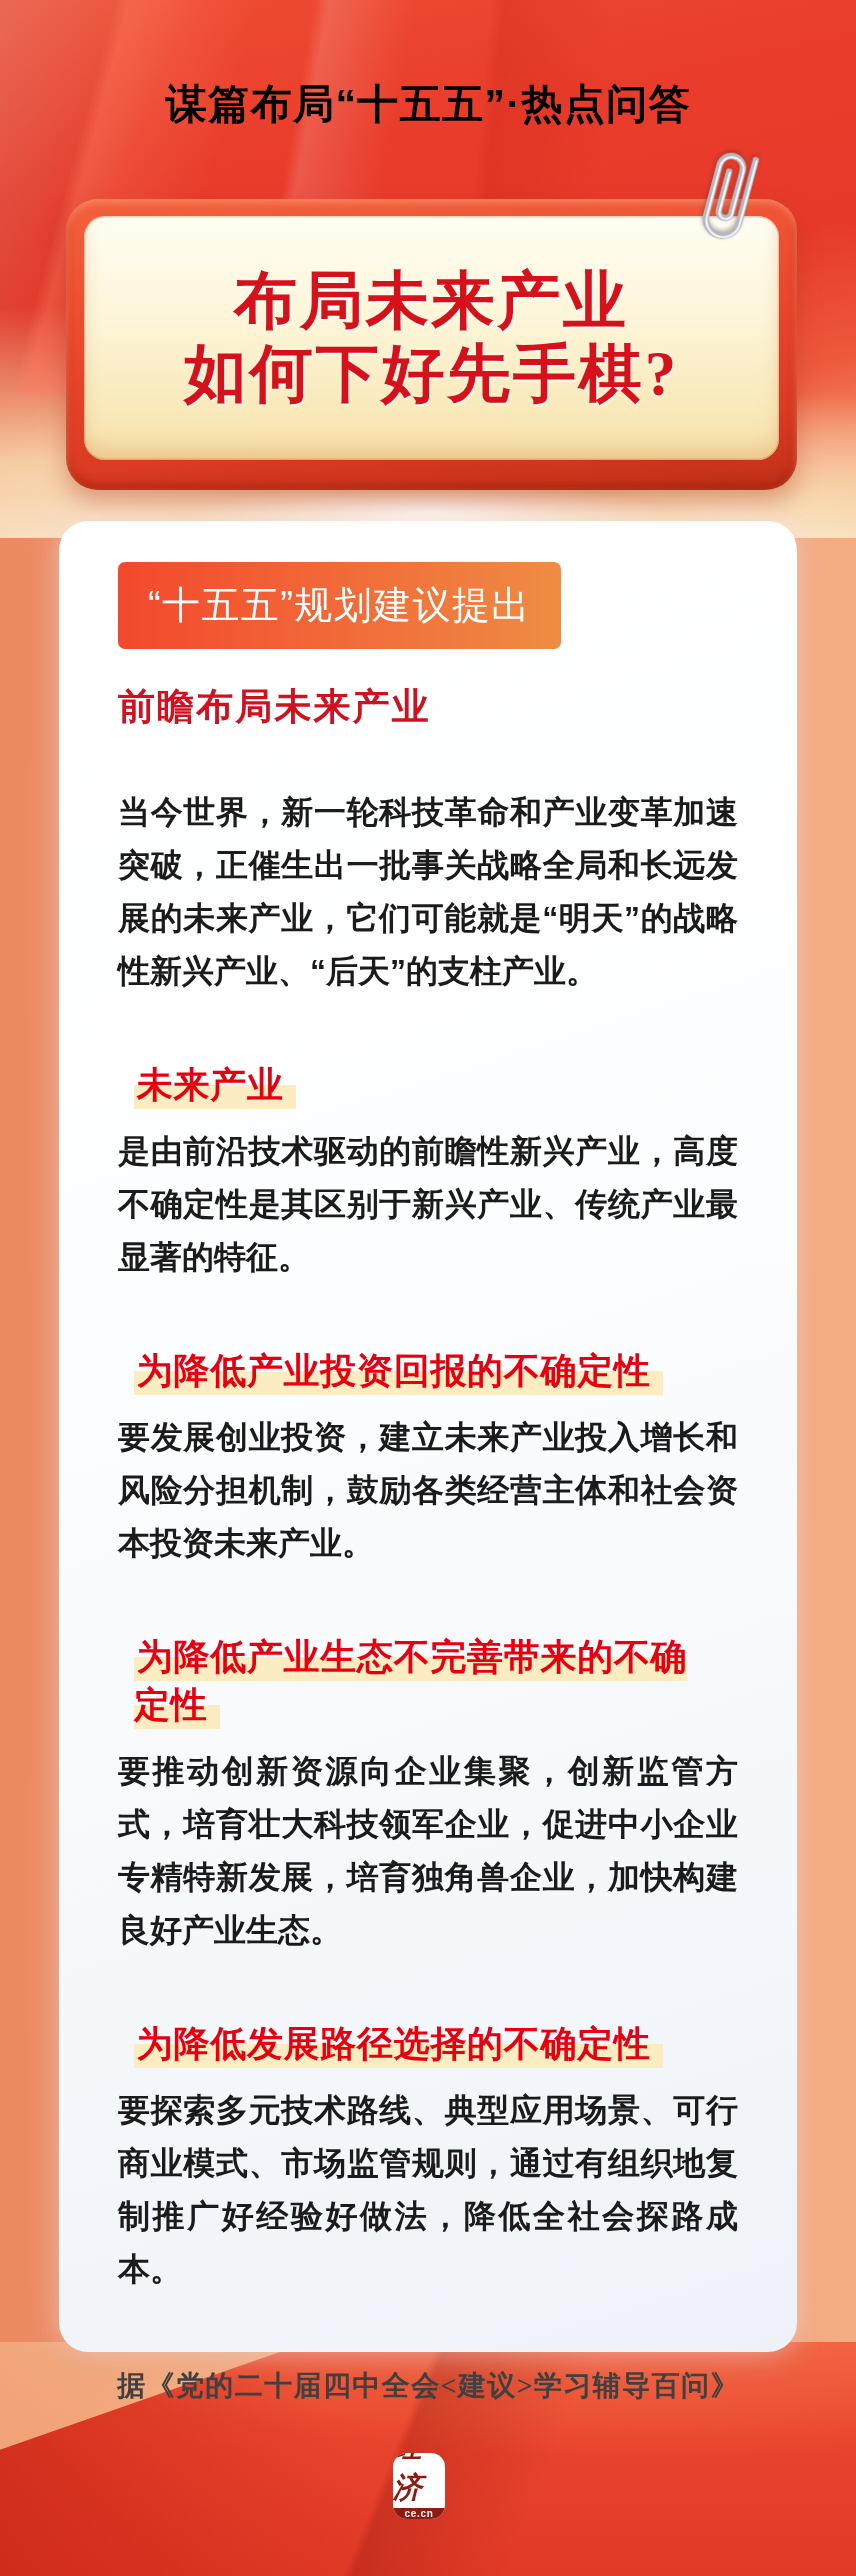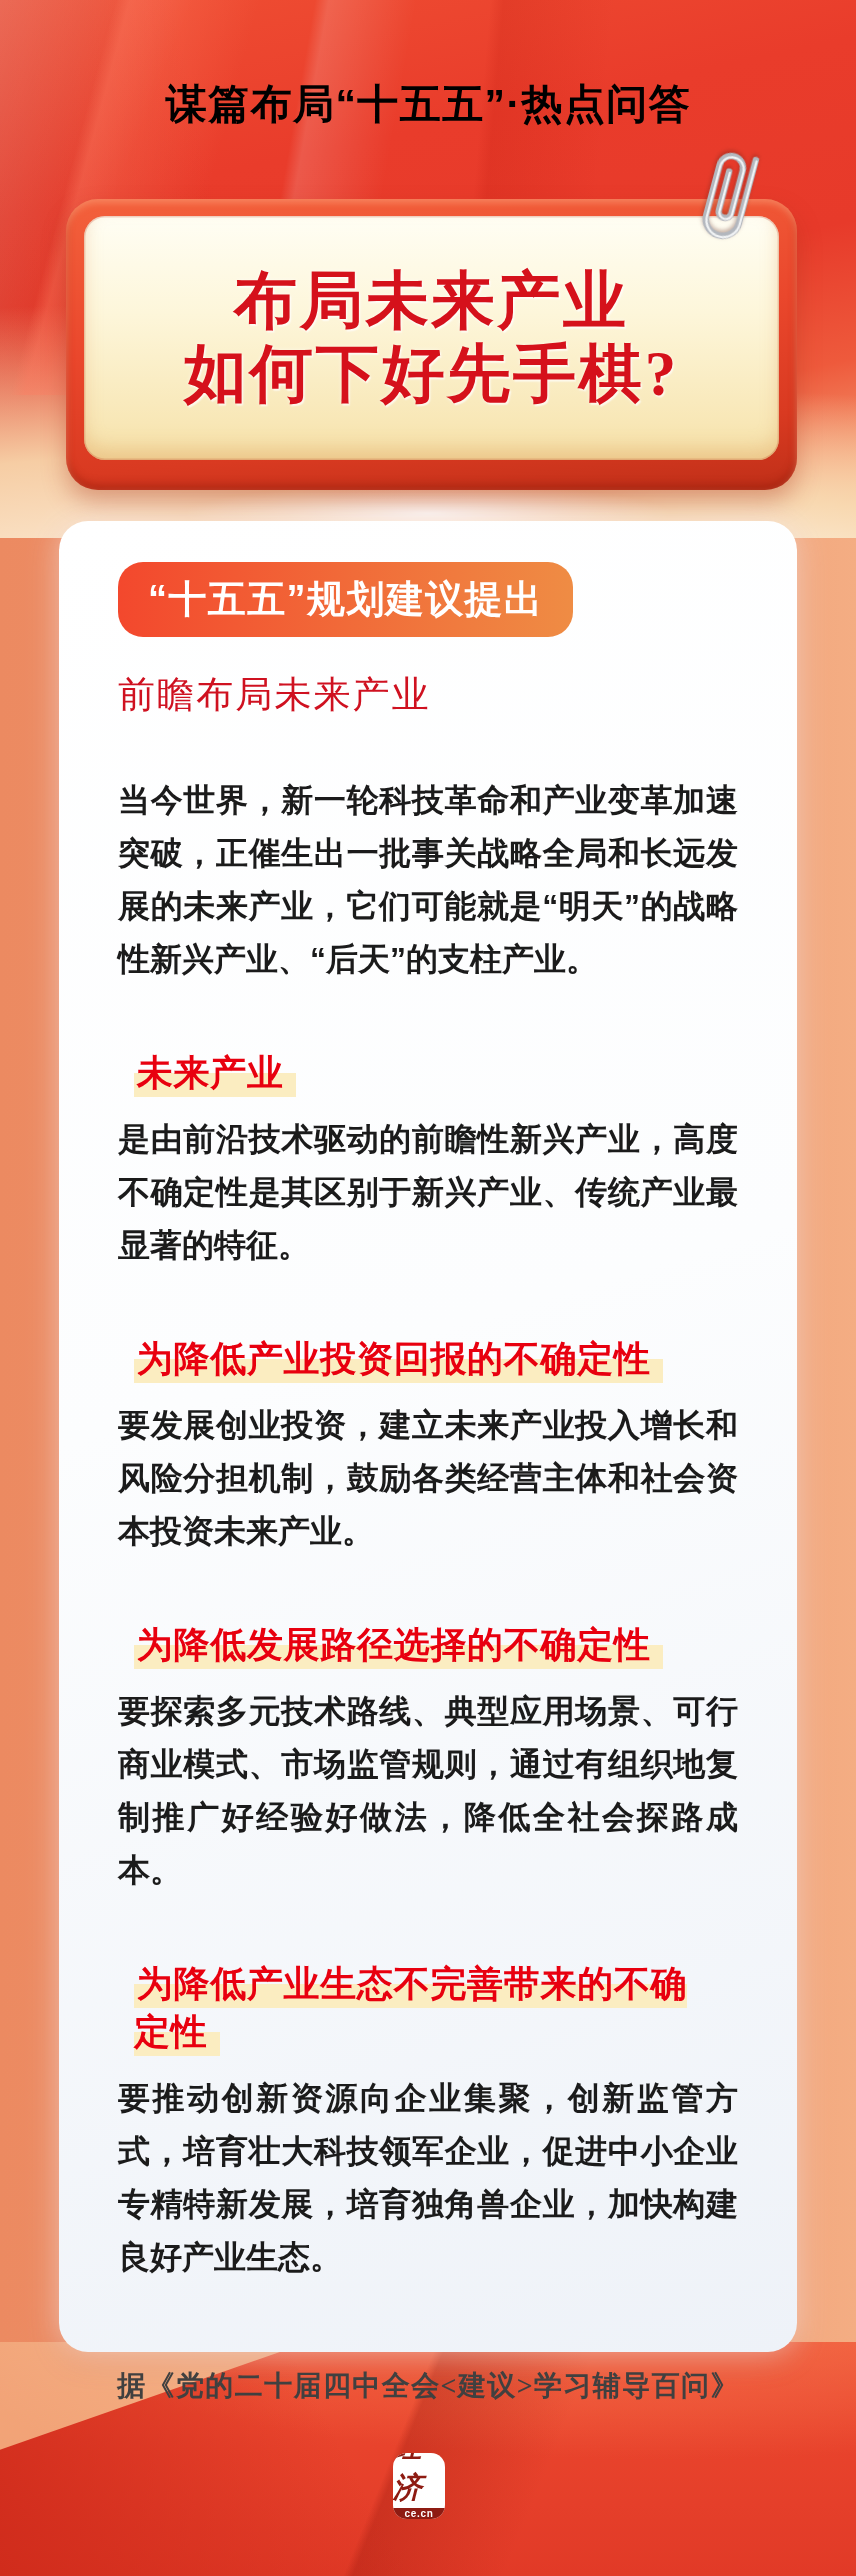--- a/index.html
+++ b/index.html
@@ -81,27 +81,27 @@
     background:radial-gradient(50% 50% at 50% 50%, rgba(255,255,255,.95) 0%, rgba(255,255,255,0) 72%);
   }
   
   .card {
     position:absolute; left:59px; top:521px; width:738px; height:1831px; z-index:5;
     box-sizing:border-box; border-radius:29px; padding:41px 59px 0 59px;
     background:linear-gradient(163deg,#ffffff 0%, #fcfdfe 45%, #eef2f8 100%);
     box-shadow:0 0 32px rgba(255,255,255,.55), 0 9.7px 28px rgba(185,60,30,.22);
   }
   .badge {
-    display:inline-block; height:63px; line-height:63px; padding:6px 30px;
-    border-radius:25px; background:linear-gradient(90deg,#f3482d 0%, #ef8c44 100%);
-    color:#ffffff; font-size:38px; font-weight:700; letter-spacing:1.4px;
+    display:inline-block; height:63px; line-height:63px; padding:12px 30px;
+    border-radius:7px; background:linear-gradient(90deg,#f3482d 0%, #ef8c44 100%);
+    color:#ffffff; font-size:38px; font-weight:400; letter-spacing:1.4px;
   }
   .lead-heading {
     margin-top:33px; font-family:"Liberation Serif","DejaVu Serif",serif;
-    font-size:37px; font-weight:400; letter-spacing:2.1px; color:#cf1120;
+    font-size:37px; font-weight:700; letter-spacing:2.1px; color:#cf1120;
   }
   .body-text {
     margin:0; font-size:32px; line-height:53px; font-weight:600; color:#1b1b1b;
     text-align:justify;
   }
   .intro { margin-top:54px; }
   .section { margin-top:63px; }
   .section-heading { font-size:36px; line-height:1.32; font-weight:700; color:#e8000f; letter-spacing:0.7px; margin:16px; }
   .hl {
     background:linear-gradient(180deg, rgba(252,237,193,0) 46%, #fbedc1 46%);
@@ -167,27 +167,27 @@
       <p class="section-heading"><span class="hl">未来产业</span></p>
       <p class="body-text">是由前沿技术驱动的前瞻性新兴产业，高度不确定性是其区别于新兴产业、传统产业最显著的特征。</p>
     </div>
 
     <div class="section">
       <p class="section-heading"><span class="hl">为降低产业投资回报的不确定性</span></p>
       <p class="body-text">要发展创业投资，建立未来产业投入增长和风险分担机制，鼓励各类经营主体和社会资本投资未来产业。</p>
     </div>
 
     <div class="section">
-      <p class="section-heading"><span class="hl">为降低发展路径选择的不确定性</span></p>
-      <p class="body-text">要探索多元技术路线、典型应用场景、可行商业模式、市场监管规则，通过有组织地复制推广好经验好做法，降低全社会探路成本。</p>
+      <p class="section-heading"><span class="hl">为降低产业生态不完善带来的不确定性</span></p>
+      <p class="body-text">要推动创新资源向企业集聚，创新监管方式，培育壮大科技领军企业，促进中小企业专精特新发展，培育独角兽企业，加快构建良好产业生态。</p>
     </div>
 
     <div class="section">
-      <p class="section-heading"><span class="hl">为降低产业生态不完善带来的不确定性</span></p>
-      <p class="body-text">要推动创新资源向企业集聚，创新监管方式，培育壮大科技领军企业，促进中小企业专精特新发展，培育独角兽企业，加快构建良好产业生态。</p>
+      <p class="section-heading"><span class="hl">为降低发展路径选择的不确定性</span></p>
+      <p class="body-text">要探索多元技术路线、典型应用场景、可行商业模式、市场监管规则，通过有组织地复制推广好经验好做法，降低全社会探路成本。</p>
     </div>
   </div>
 
   <div class="source">据《党的二十届四中全会&lt;建议&gt;学习辅导百问》</div>
 
   <div class="logo">
     <div class="logo-cn">经济</div>
     <div class="logo-band">ce.cn</div>
   </div>
 

